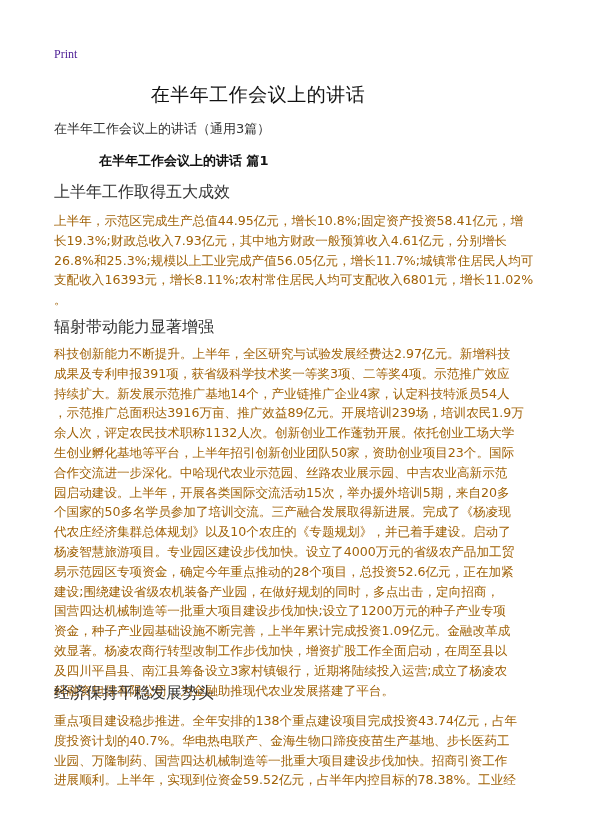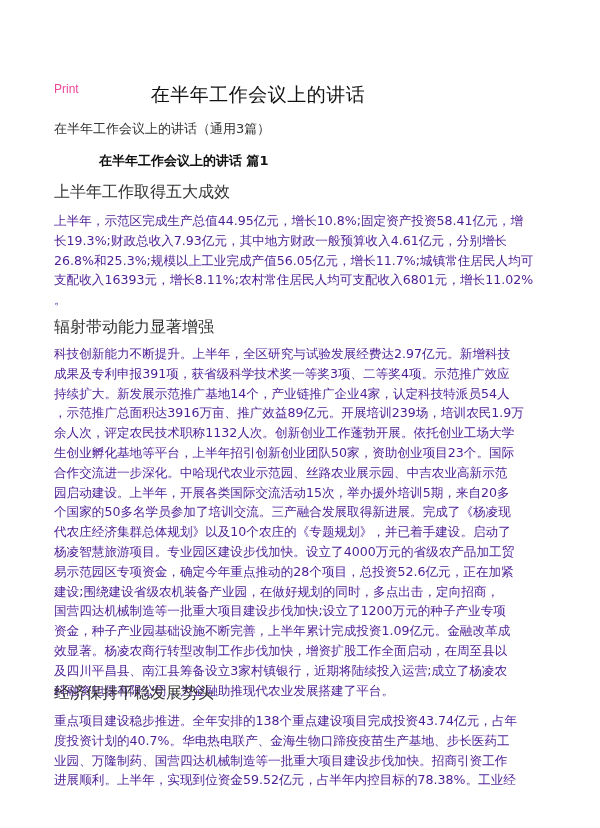--- a/index.html
+++ b/index.html
@@ -19,24 +19,23 @@
     position: absolute;
     left: 0;
     top: 0;
     width: 600px;
     height: 828px;
   }
   .print-label {
     position: absolute;
     left: 54px;
     top: 47px;
-    font-family: Liberation Sans, sans-serif;
+    font-family: Liberation Serif, serif;
     font-size: 12px;
-    color: #ec4899;
-    margin-top: 35px;
+    color: #4c1d95;
   }
   .doc-title {
     position: absolute;
     left: 0;
     width: 516px;
     top: 82px;
     text-align: center;
     font-size: 19px;
     color: #111111;
     letter-spacing: 0.5px;
@@ -62,21 +61,21 @@
     left: 54px;
     font-size: 16px;
     color: #333333;
   }
   .para {
     position: absolute;
     left: 54px;
     width: 500px;
     font-size: 12.6px;
     line-height: 19.8px;
-    color: #4c1d95;
+    color: #a16207;
   }
   .para .line {
     display: block;
     white-space: nowrap;
   }
 </style>
 </head>
 <body>
 
 <div class="page">

